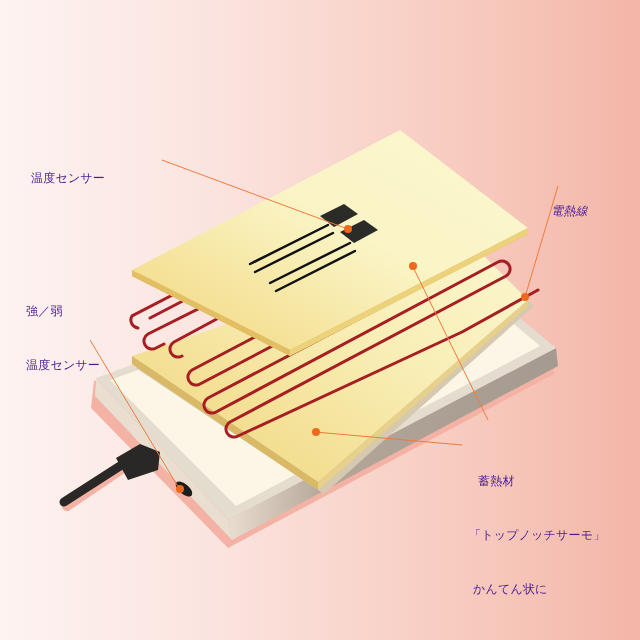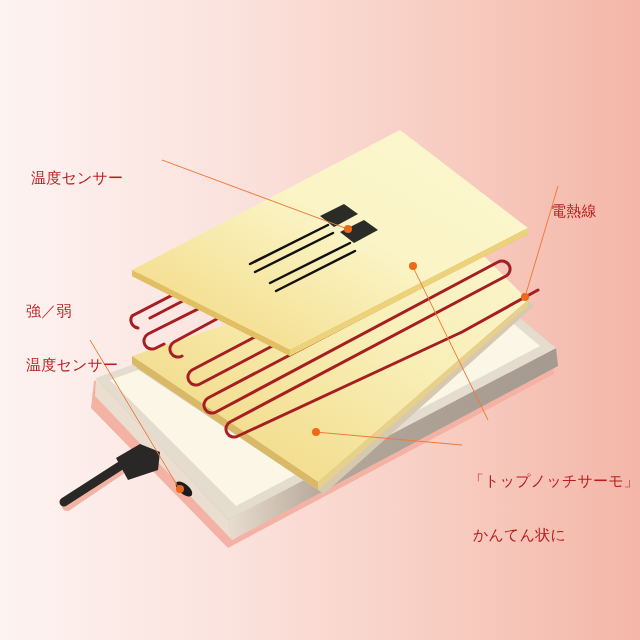--- a/index.html
+++ b/index.html
@@ -1,20 +1,20 @@
 <!DOCTYPE html>
 <html><head>
 <meta charset="utf-8">
 <style>
   html, body { margin:0; padding:0; }
   body { width:640px; height:640px; overflow:hidden; position:relative;
     background: linear-gradient(90deg, #fdf3f1 0%, #fbe3de 35%, #f7c9bd 75%, #f3b6a8 100%);
     font-family: "DejaVu Sans", sans-serif; }
   svg.art { position:absolute; left:0; top:0; }
-  .label { position:absolute; color:#b91c1c; font-size:15px; line-height:18px; white-space:pre; letter-spacing:0.2px; }
+  .label { position:absolute; color:#4c1d95; font-size:12px; line-height:18px; white-space:pre; letter-spacing:0.2px; }
 </style>
 </head>
 <body>
 
 <svg class="art" width="640" height="640" viewBox="0 0 640 640">
   <defs>
     <linearGradient id="topPlate" x1="0" y1="1" x2="1" y2="0">
       <stop offset="0" stop-color="#f2d77c"></stop>
       <stop offset="0.55" stop-color="#faf4c6"></stop>
       <stop offset="1" stop-color="#fbf7cf"></stop>
@@ -96,20 +96,21 @@
 
 <div class="label" style="left:31px; top:133px;">
   <div>温度センサー</div>
 </div>
 
 <div class="label" style="left:26px; top:266px;">
   <div>強／弱</div>
   <div>温度センサー</div>
 </div>
 
-<div class="label" style="left:551px; top:166px;">
+<div class="label" style="left:551px; top:166px;font-style:italic;">
   <div>電熱線</div>
 </div>
 
 <div class="label" style="left:473px; top:436px;">
+  <div style="padding-left:5px;">蓄熱材</div>
   <div style="margin-left:-4px;">「トップノッチサーモ」</div>
   <div>かんてん状に</div>
 </div>
 
 </body></html>

